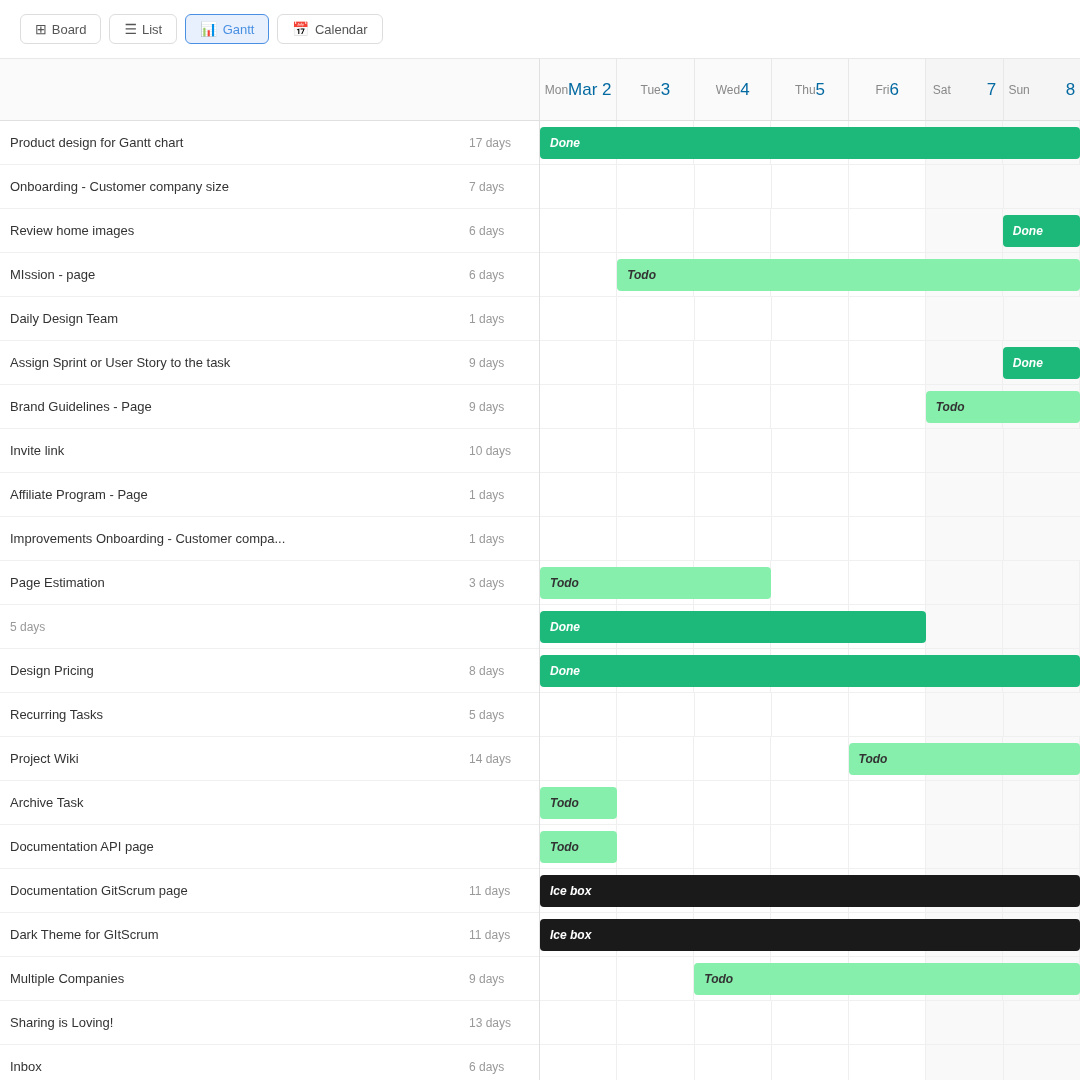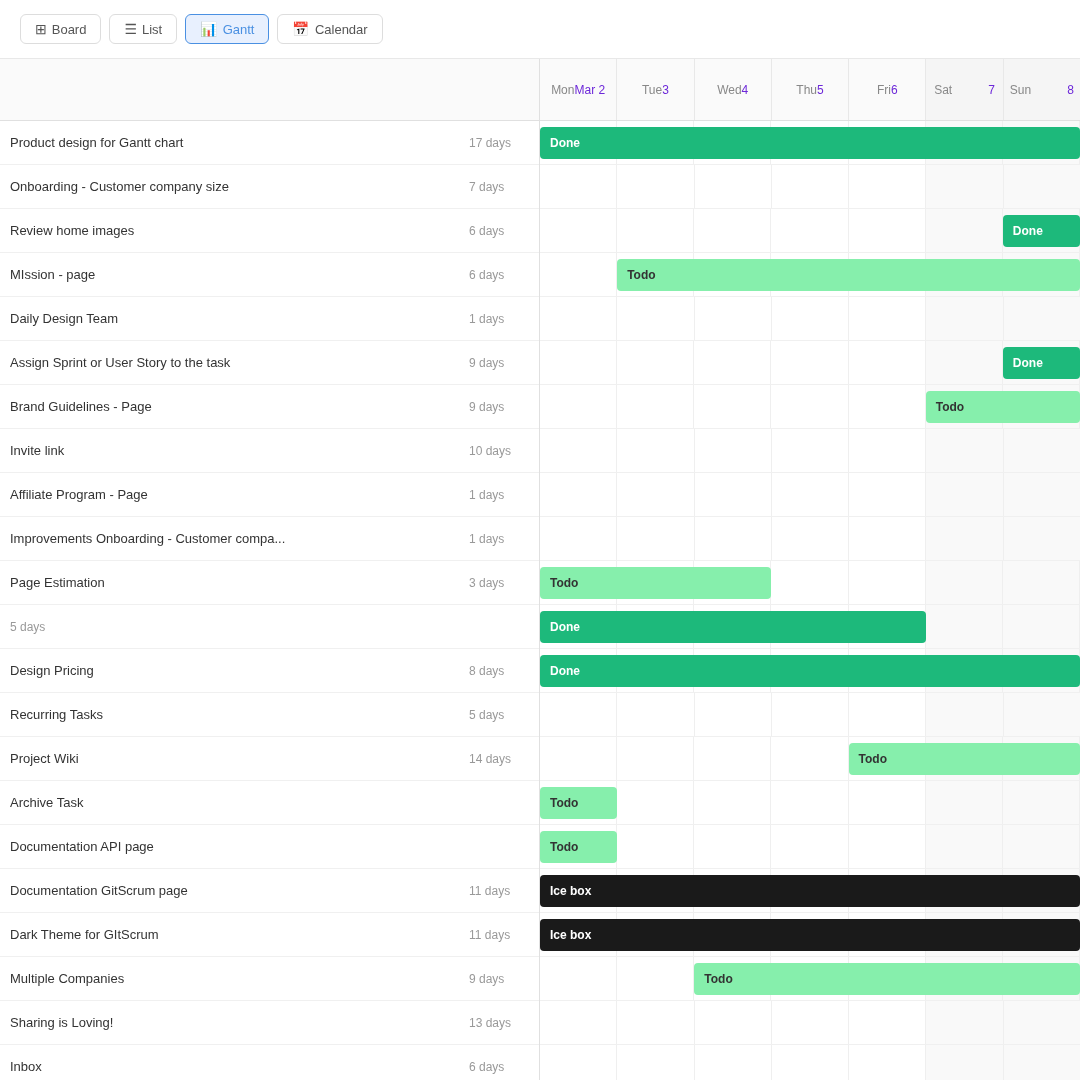--- a/index.html
+++ b/index.html
@@ -107,21 +107,21 @@
       flex: 1;
       display: flex;
       flex-direction: row;
       align-items: center;
       justify-content: center;
       border-right: 1px solid #e8e8e8;
       padding: 6px 0;
     }
     .day-col:last-child { border-right: none; }
     .day-name { font-size: 12px; color: #888; }
-    .day-num { font-size: 12px; color: #6d28d9; font-weight: 500; }
+    .day-num { font-size: 17px; color: #0369a1; font-weight: 500; }
     .day-col.weekend { background: #f5f5f5; gap: 36px; }
 
     .gantt-rows {
       display: flex;
       flex-direction: column;
     }
 
     .gantt-row {
       display: flex;
       height: 44px;
@@ -152,20 +152,21 @@
       top: 6px;
       height: 32px;
       border-radius: 4px;
       display: flex;
       align-items: center;
       padding: 0 10px;
       font-size: 12px;
       font-weight: 600;
       color: #fff;
       white-space: nowrap;
+      font-style: italic;
     }
     .bar-done { background: #1db97b; }
     .bar-todo { background: #86efac; color: #333; }
     .bar-icebox { background: #1a1a1a; color: #fff; }
 
     
     
   </style>
 </head>
 <body>

